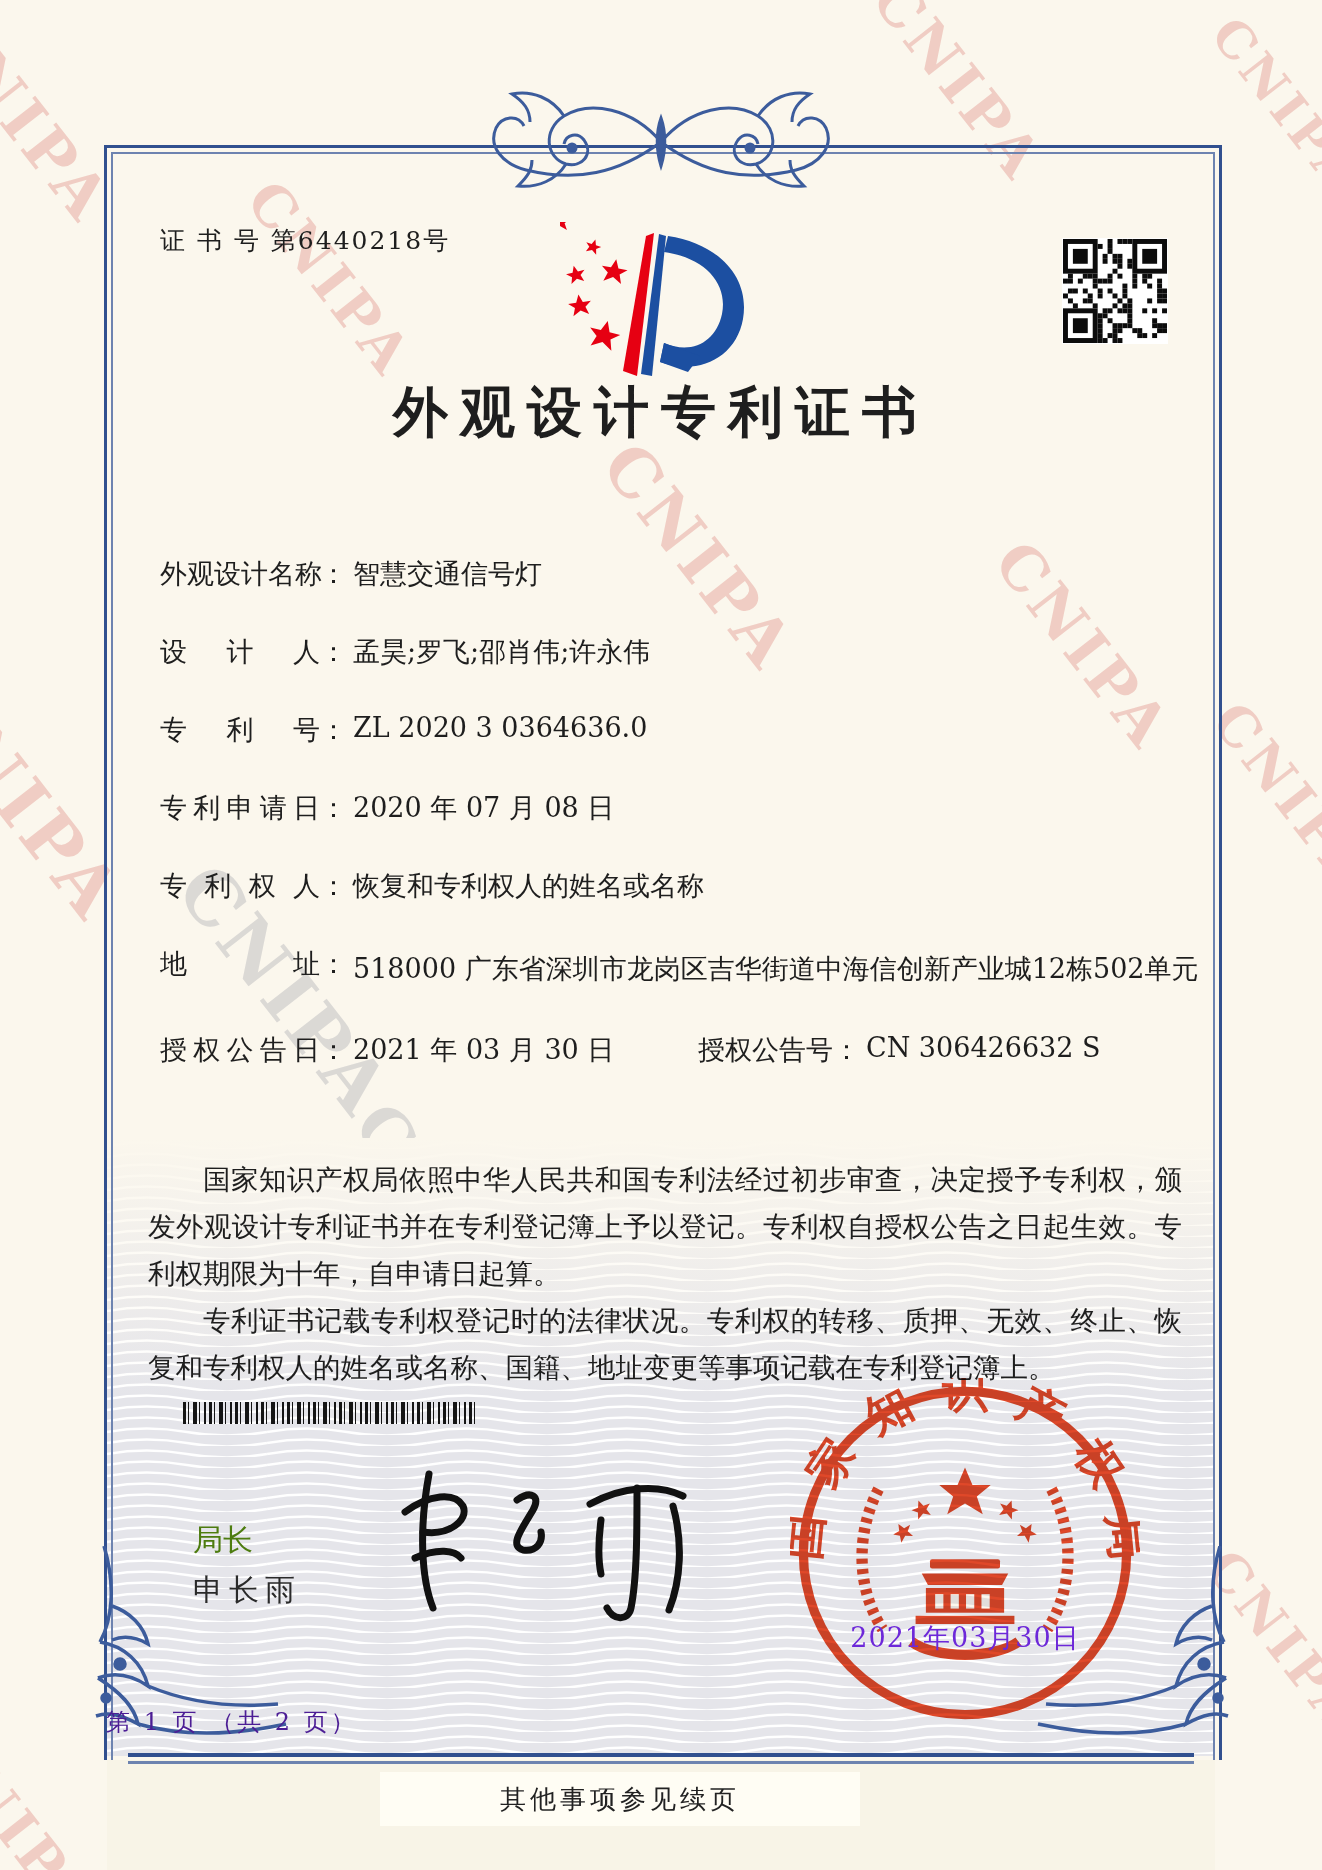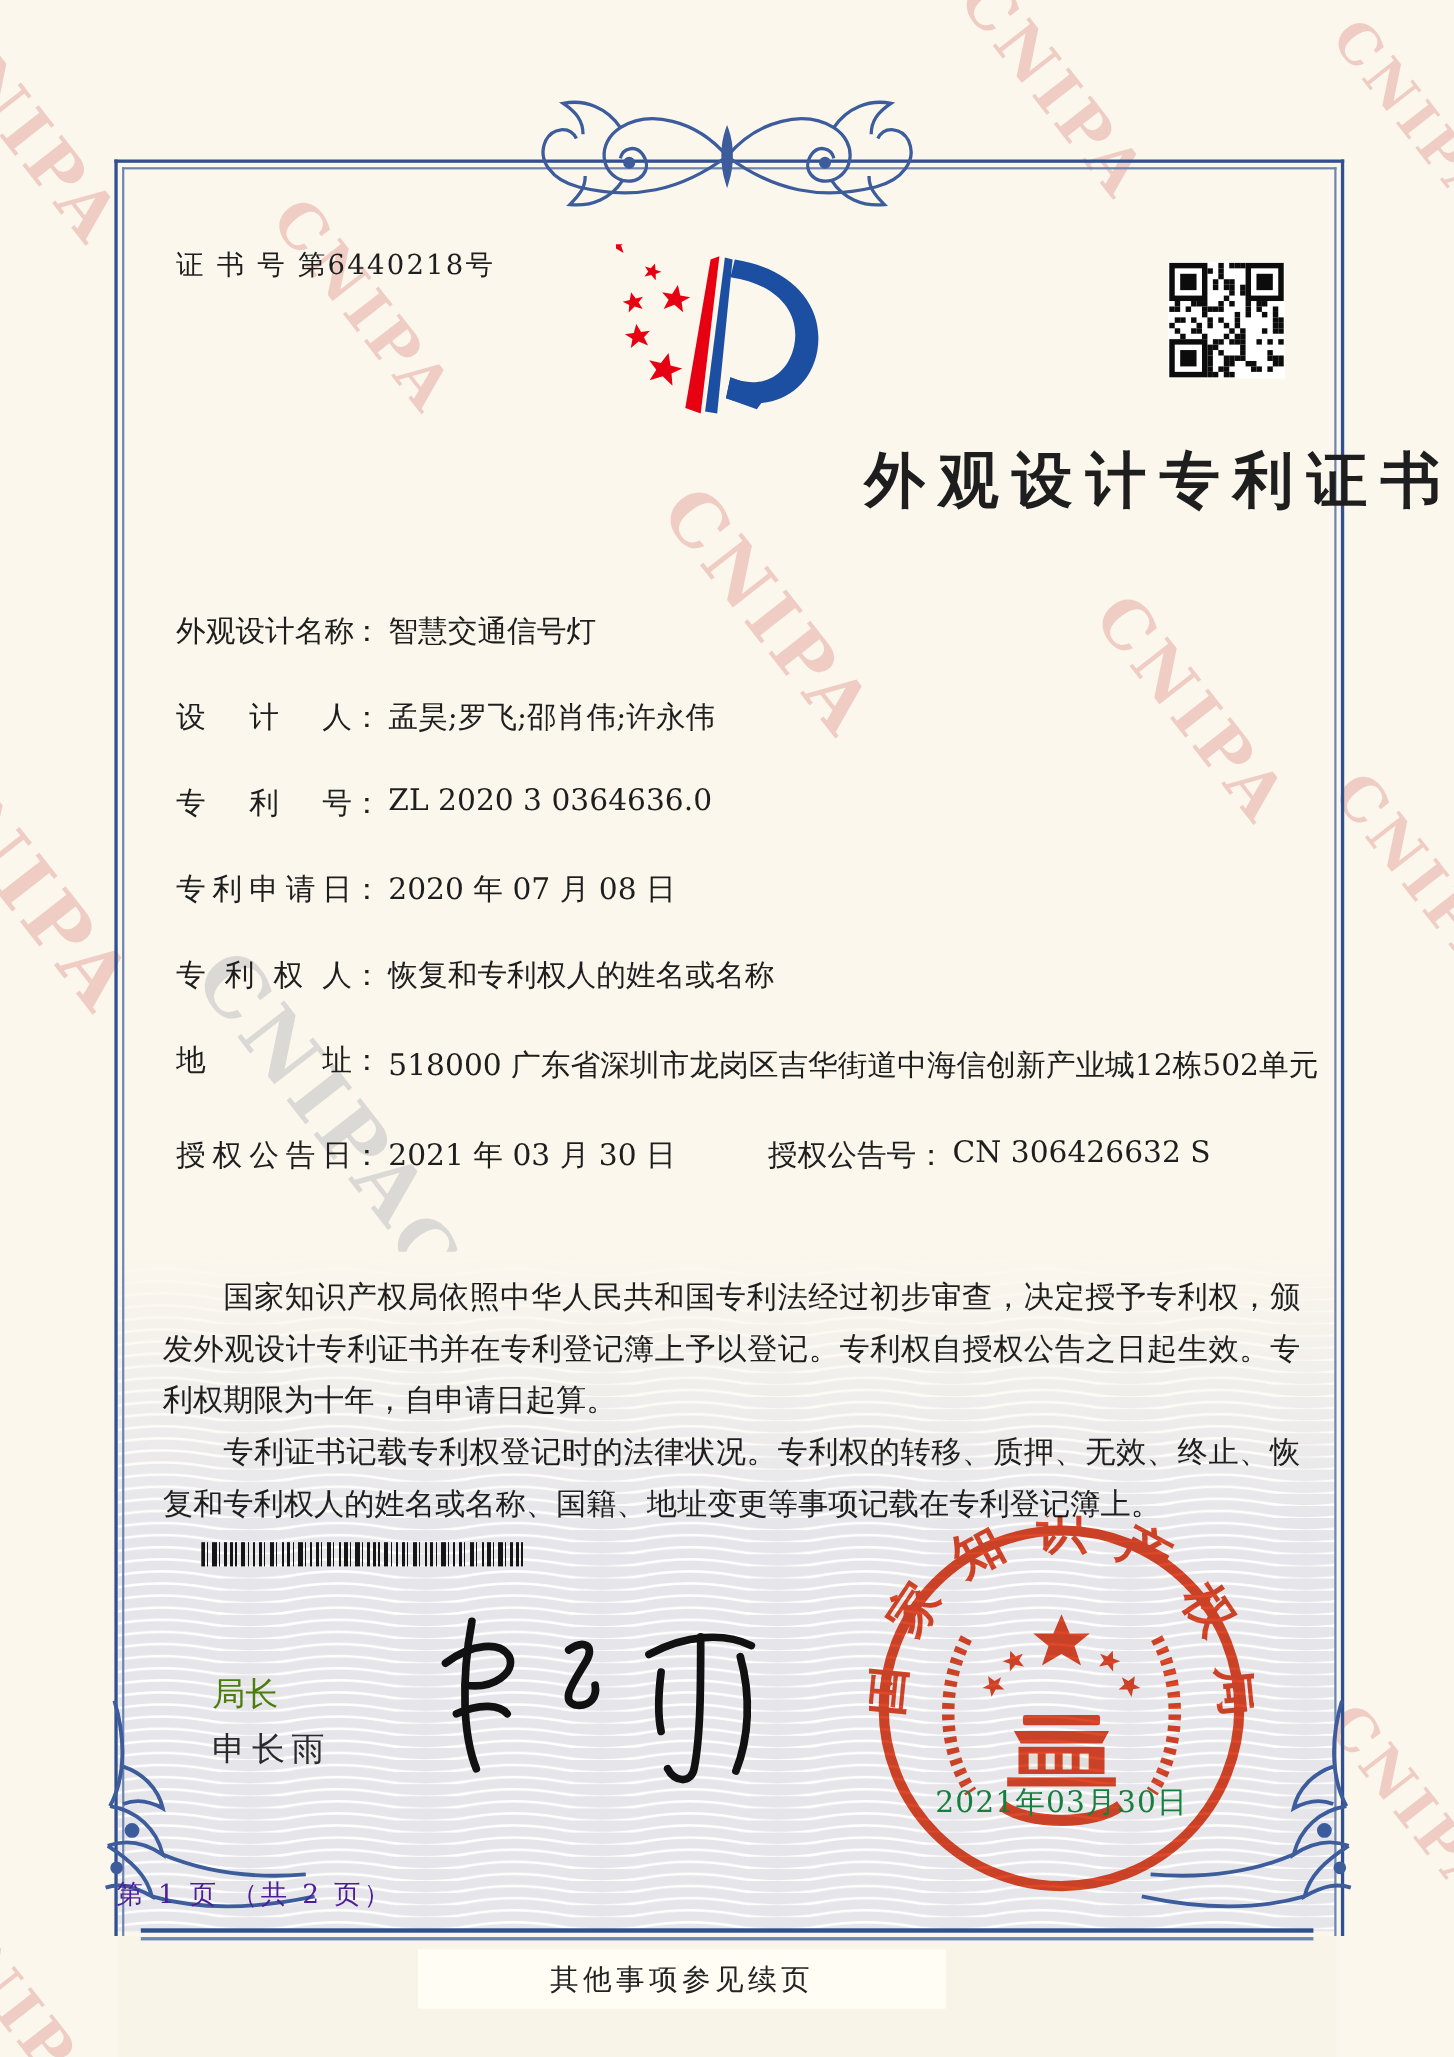--- a/index.html
+++ b/index.html
@@ -41,21 +41,21 @@
   .waveband .fade{
     position:absolute;left:0;top:0;width:100%;height:260px;
     background:linear-gradient(#fbf7ed 0%,rgba(251,247,237,0.55) 45%,rgba(251,247,237,0) 100%);
   }
   .understrip{position:absolute;left:107px;top:1760px;width:1108px;height:110px;background:#f8f4e7;z-index:1;}
   
   .cert-no{position:absolute;left:160px;top:224px;font-size:25px;letter-spacing:2px;z-index:5;text-align:right;}
   .logo{position:absolute;left:560px;top:222px;z-index:5;}
   .qr{position:absolute;left:1062px;top:238px;width:106px;height:106px;background:#fff;z-index:5;}
   .doc-title{
-    position:absolute;left:0;top:400px;width:1322px;text-align:right;
+    position:absolute;left:0;top:376px;width:1322px;text-align:center;
     font-size:55px;font-weight:700;letter-spacing:12px;z-index:5;
   }
   
   .fields{position:absolute;left:160px;top:0;width:1030px;z-index:5;font-size:27px;}
   .frow{position:absolute;left:0;display:flex;align-items:flex-start;white-space:nowrap;}
   .flabel{display:inline-block;width:160px;text-align-last:justify;flex:none;}
   .fcolon{flex:none;}
   .fvalue{padding-left:6px;}
   .frow.addr .fvalue{white-space:normal;width:880px;line-height:46px;}
   .pair2{position:absolute;left:538px;top:0;display:flex;white-space:nowrap;}
@@ -74,21 +74,21 @@
       #151515 21px 23px,transparent 23px 26px);
   }
   .chief-title{position:absolute;left:193px;top:1520px;font-size:30px;z-index:5;
     font-family:"DejaVu Sans","Liberation Sans",sans-serif;color:#4d7c0f;}
   .chief-name{position:absolute;left:193px;top:1570px;font-size:30px;z-index:5;
     font-family:"DejaVu Sans","Liberation Sans",sans-serif;color:#2a2a2a;letter-spacing:6px;}
   .signature{position:absolute;left:385px;top:1458px;z-index:6;}
   .seal{position:absolute;left:790px;top:1378px;z-index:6;opacity:0.93;mix-blend-mode:multiply;}
   .seal-date{
     position:absolute;left:800px;top:1620px;width:330px;text-align:center;
-    font-size:27px;color:#15803d;z-index:7;letter-spacing:1px;
+    font-size:27px;color:#6d28d9;z-index:7;letter-spacing:1px;
   }
   .page-footer{
     position:absolute;left:106px;top:1706px;width:1042px;text-align:left;
     font-size:24px;color:#4c1d95;z-index:5;letter-spacing:3px;
   }
   .continuation{
     position:absolute;left:380px;top:1772px;width:480px;height:54px;z-index:5;
     background:#fffdf4;display:flex;align-items:center;justify-content:center;
     font-size:26px;letter-spacing:4px;color:#222;font-family:Liberation Serif, serif;
   }

